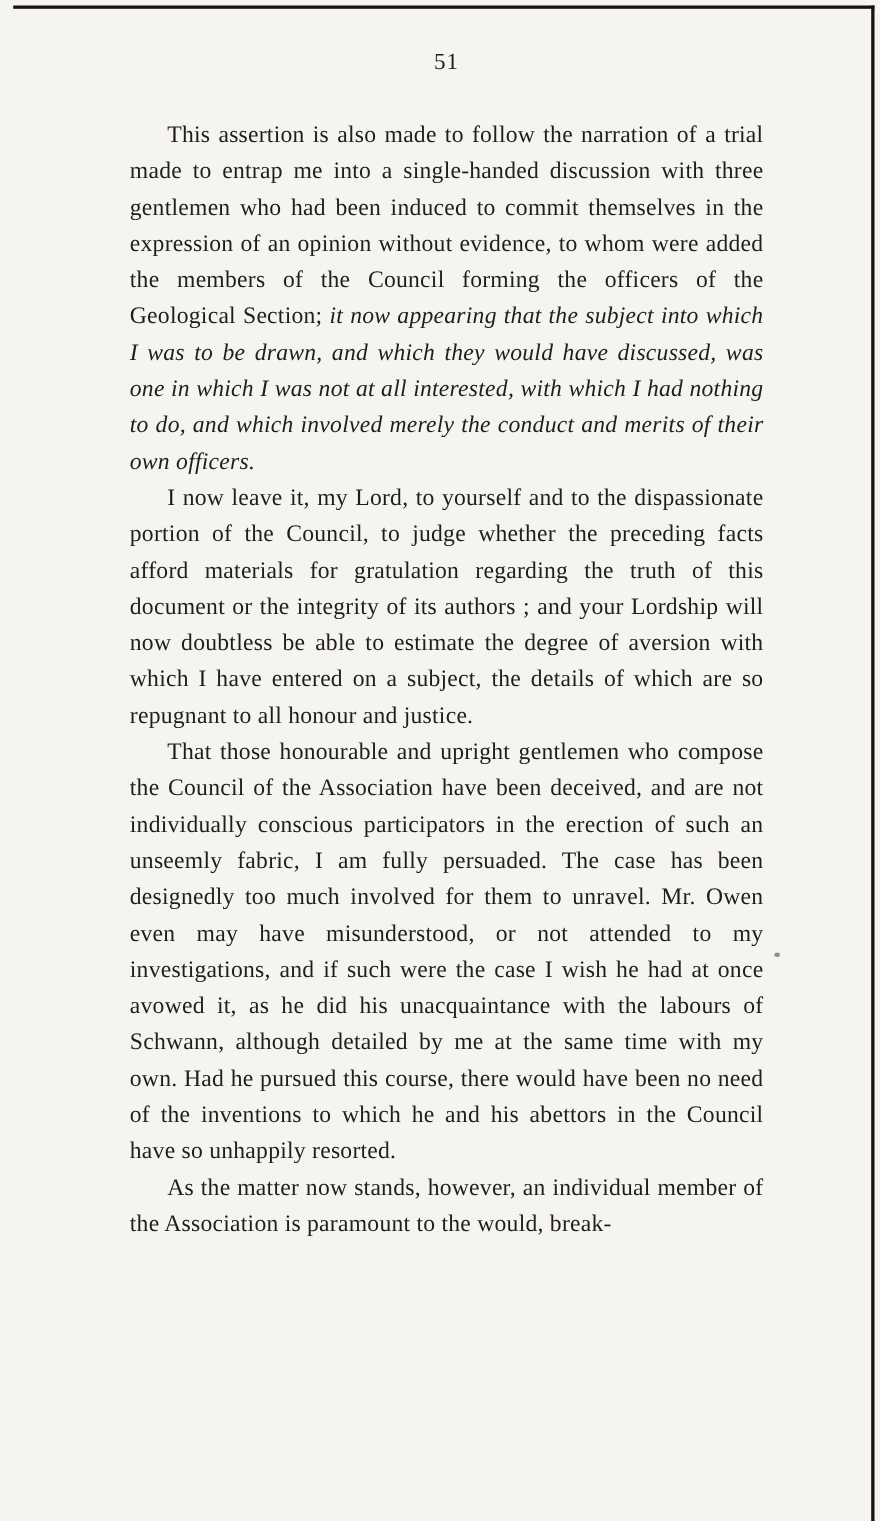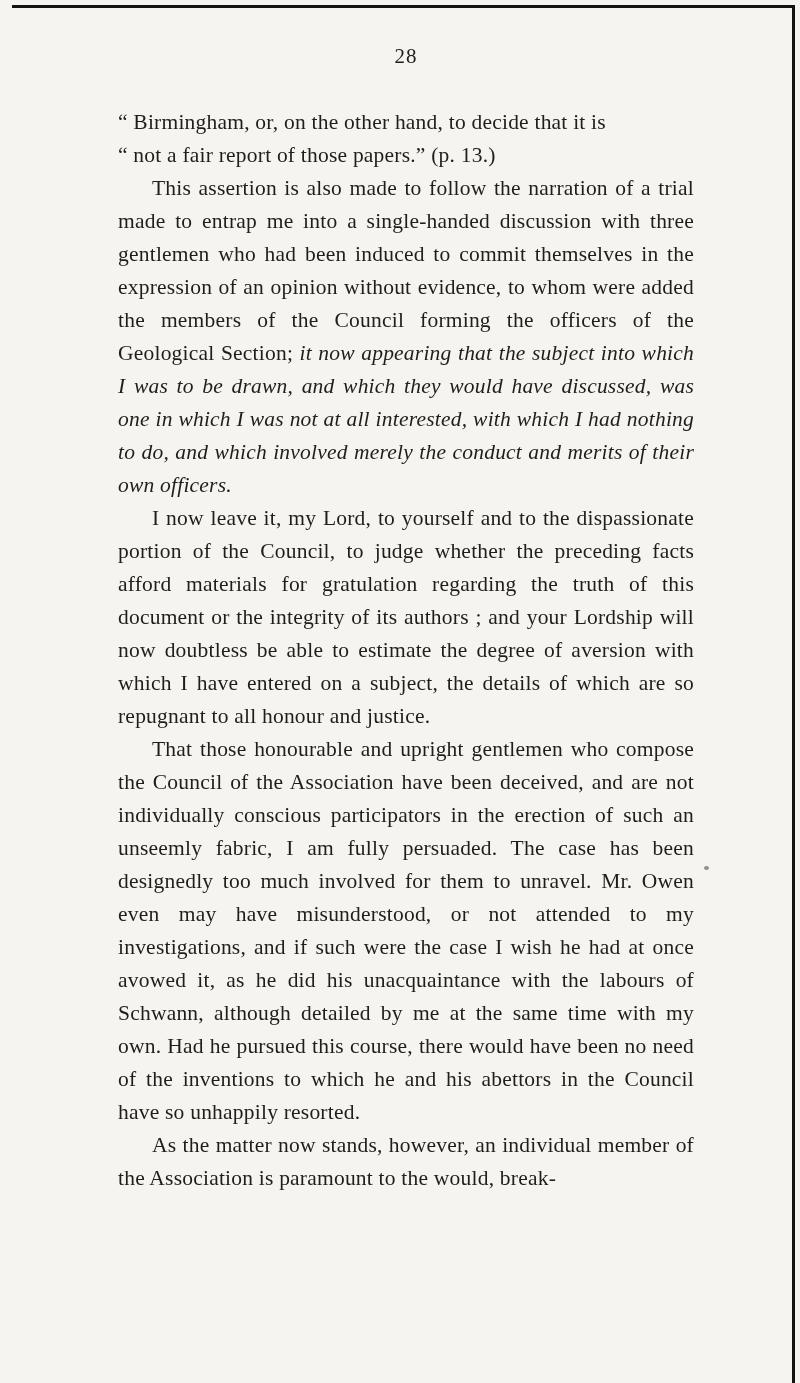--- a/index.html
+++ b/index.html
@@ -68,28 +68,24 @@
   }
 </style>
 </head>
 <body>
 
 <div class="page">
 
   <div class="edge-top"></div>
   <div class="edge-right"></div>
 
-  <div class="page-number">28</div>
+  <div class="page-number">51</div>
 
   <div class="text-block">
 
-    <p>
-      <span>“ Birmingham, or, on the other hand, to decide that it is</span><br>
-      <span>“ not a fair report of those papers.” (p. 13.)</span>
-    </p>
 
     <p class="indented">
       <span>This assertion is also made to follow the narration of a trial made to entrap me into a single-handed discussion with three gentlemen who had been induced to commit themselves in the expression of an opinion without evidence, to whom were added the members of the Council forming the officers of the Geological Section; </span><em>it now appearing that the subject into which I was to be drawn, and which they would have discussed, was one in which I was not at all interested, with which I had nothing to do, and which involved merely the conduct and merits of their own officers.</em>
     </p>
 
     <p class="indented">
       <span>I now leave it, my Lord, to yourself and to the dispassionate portion of the Council, to judge whether the preceding facts afford materials for gratulation regarding the truth of this document or the integrity of its authors ; and your Lordship will now doubtless be able to estimate the degree of aversion with which I have entered on a subject, the details of which are so repugnant to all honour and justice.</span>
     </p>
 
     <p class="indented">

